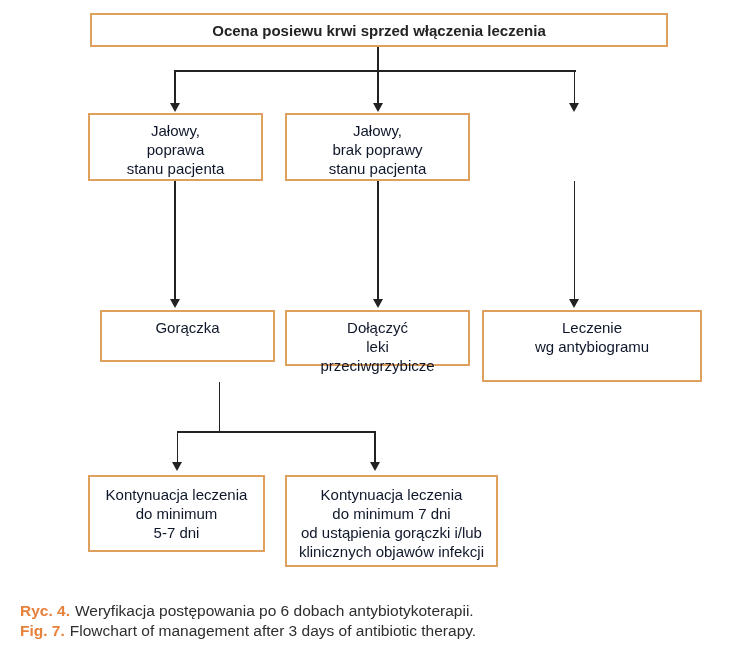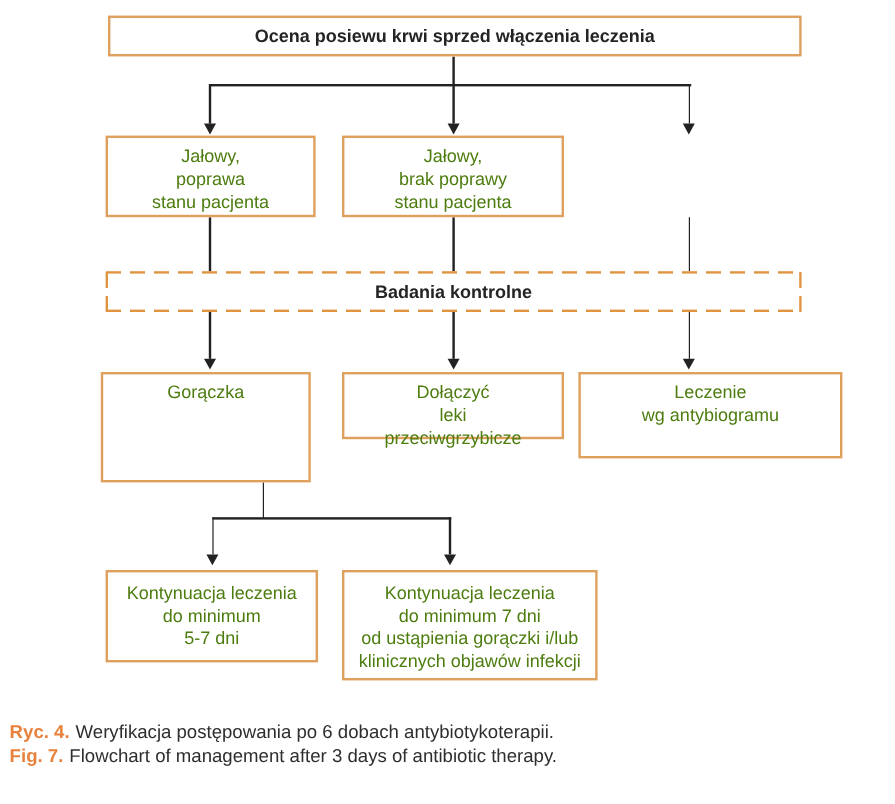--- a/index.html
+++ b/index.html
@@ -15,21 +15,21 @@
     box-sizing:border-box;
     border:2px solid #DFA05E;
     background:#ffffff;
     display:flex;
     justify-content:center;
     align-items:flex-start;
     text-align:center;
     white-space:pre-line;
     font-size:15px;
     line-height:19px;
-    color:#4d7c0f;
+    color:#0f172a;
     padding-top:6px;
   }
   .box.hdr{
     font-weight:bold;
     color:#242424;
     align-items:center;
     padding-top:0;
   }
   .box.dashed{
     border:none;
@@ -48,21 +48,21 @@
   .arrow{
     position:absolute;width:0;height:0;
     border-left:5.5px solid transparent;
     border-right:5.5px solid transparent;
     border-top:9px solid #222222;
   }
   .caption{
     position:absolute;left:8px;top:601px;
     font-size:15.5px;line-height:20px;color:#2e2e2e;
   }
-  .cap-label{color:#E8813B;font-weight:bold;margin-right:5px;}
+  .cap-label{color:#E8813B;font-weight:bold;margin-right:5px;margin-left:12px;}
   .cap-en{}
 </style>
 </head>
 <body>
 
 <div class="canvas">
 
   <div class="vline" style="left:377.25px;top:47px;height:23px"></div>
   <div class="hline" style="left:174.5px;top:70px;width:401px"></div>
   <div class="vline" style="left:174.25px;top:70px;height:33px"></div>
@@ -88,23 +88,22 @@
 
   <div class="box hdr" style="left:90px;top:13px;width:578px;height:34px">Ocena posiewu krwi sprzed włączenia leczenia</div>
 
   <div class="box" style="left:88px;top:113px;width:175px;height:68px">Jałowy,
 poprawa
 stanu pacjenta</div>
   <div class="box" style="left:285px;top:113px;width:185px;height:68px">Jałowy,
 brak poprawy
 stanu pacjenta</div>
 
-  <div class="box hdr dashed" style="left:88px;top:226px;width:580px;height:34px">Badania kontrolne</div>
 
-  <div class="box" style="left:84px;top:310px;width:175px;height:92px">Gorączka</div>
+  <div class="box" style="left:100px;top:310px;width:175px;height:52px">Gorączka</div>
   <div class="box" style="left:285px;top:310px;width:185px;height:56px">Dołączyć
 leki
 przeciwgrzybicze</div>
   <div class="box" style="left:482px;top:310px;width:220px;height:72px">Leczenie
 wg antybiogramu</div>
 
   <div class="box" style="left:88px;top:475px;width:177px;height:77px;padding-top:8px">Kontynuacja leczenia
 do minimum
 5-7 dni</div>
   <div class="box" style="left:285px;top:475px;width:213px;height:92px;padding-top:8px">Kontynuacja leczenia

